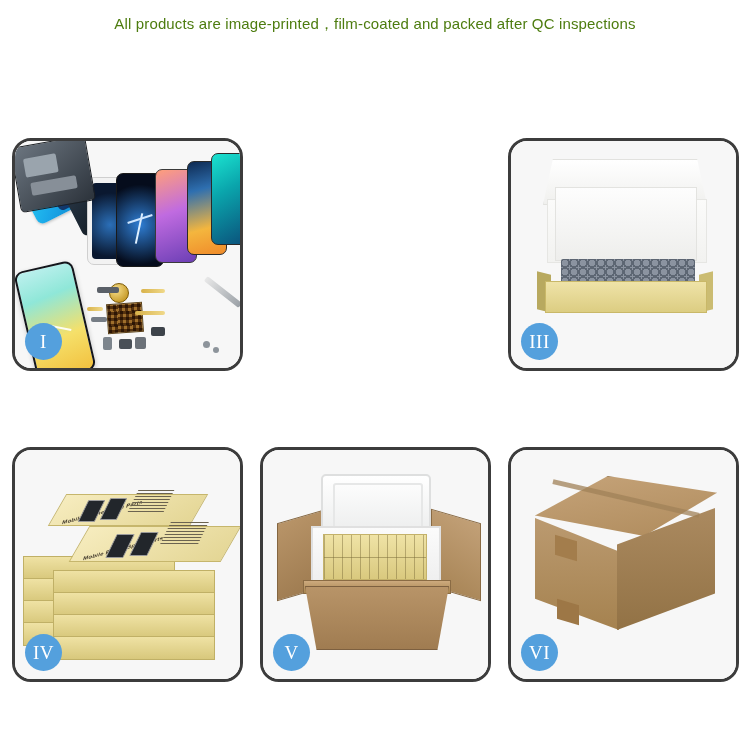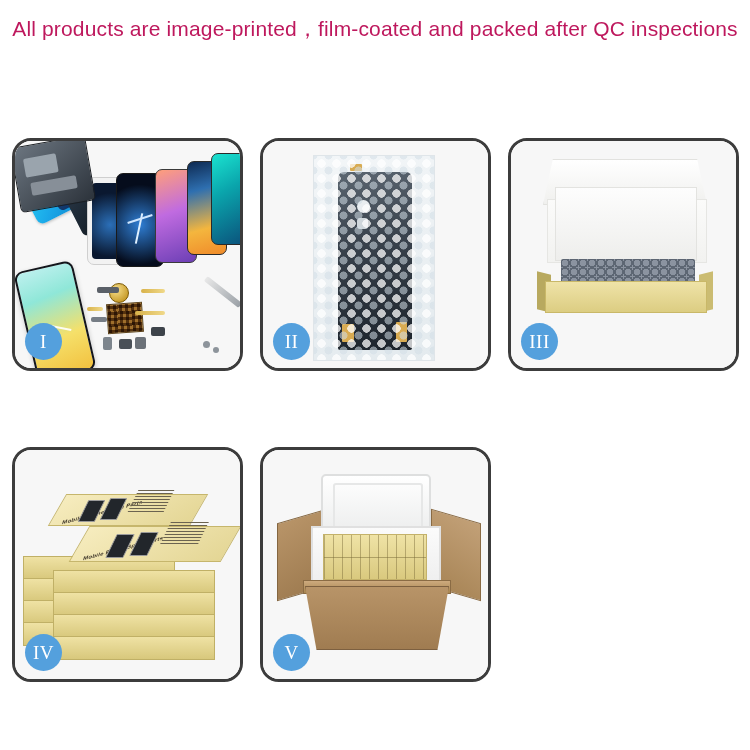--- a/index.html
+++ b/index.html
@@ -13,21 +13,21 @@
   .page{position:relative;width:750px;height:750px;}
 
   
   .header{position:absolute;left:0;top:0;width:750px;text-align:center;}
   .title{
     font-size:37px;letter-spacing:1.6px;font-weight:500;
     color:#111111;margin:0;padding-top:44px;line-height:1;
     font-family:"Liberation Sans", sans-serif;
   }
   .subtitle{
-    font-size:21px;color:#be185d;margin:0;padding-top:15px;
+    font-size:15px;color:#4d7c0f;margin:0;padding-top:15px;
     letter-spacing:.15px;font-weight:400;
   }
 
   
   .grid{position:absolute;left:0;top:0;width:750px;height:750px;}
   .panel{
     position:absolute;
     background:#f7f7f7;
     border:3px solid #3c3c3c;
     border-radius:19px;
@@ -362,33 +362,20 @@
         <div class="smallpart" style="left:76px;top:176px;width:16px;height:5px;background:#767d85;"></div>
         <div class="flex-cable" style="left:126px;top:148px;width:24px;"></div>
         <div class="flex-cable" style="left:120px;top:170px;width:30px;"></div>
         <div class="flex-cable" style="left:72px;top:166px;width:16px;"></div>
         <div class="smallpart" style="left:188px;top:200px;width:7px;height:7px;border-radius:50%;background:#8d949b;"></div>
         <div class="smallpart" style="left:198px;top:206px;width:6px;height:6px;border-radius:50%;background:#8d949b;"></div>
       </div>
       <div class="badge">I</div>
     </div>
 
-    <div class="panel p2">
-      <div class="photo">
-        <div class="bw-bag">
-          <div class="bw-item"></div>
-          <div class="bw-tab" style="left:36px;top:8px;width:12px;height:7px;"></div>
-          <div class="bw-tab" style="left:28px;top:168px;width:12px;height:18px;"></div>
-          <div class="bw-tab" style="left:82px;top:166px;width:11px;height:20px;"></div>
-          <div class="bw-bubbles"></div>
-          <div class="bw-bubbles2"></div>
-        </div>
-      </div>
-      <div class="badge">II</div>
-    </div>
 
     <div class="panel p3">
       <div class="photo">
         <div class="b3-lidback"></div>
         <div class="b3-wall"></div>
         <div class="b3-foam"></div>
         <div class="b3-bubble"></div>
         <div class="b3-sideL"></div>
         <div class="b3-sideR"></div>
         <div class="b3-front"></div>
@@ -434,15 +421,26 @@
         <div class="c5-flapR"></div>
         <div class="c5-foamlid"></div>
         <div class="c5-foambox"></div>
         <div class="c5-inner"></div>
         <div class="c5-rim"></div>
         <div class="c5-body"></div>
       </div>
       <div class="badge">V</div>
     </div>
 
+    <div class="panel p6">
+      <div class="photo">
+        <div class="c6-top"></div>
+        <div class="c6-left"></div>
+        <div class="c6-right"></div>
+        <div class="c6-seam"></div>
+        <div class="c6-tapeL"></div>
+        <div class="c6-tapeB"></div>
+      </div>
+      <div class="badge">VI</div>
+    </div>
 
   </div>
 </div>
 
 </body></html>

